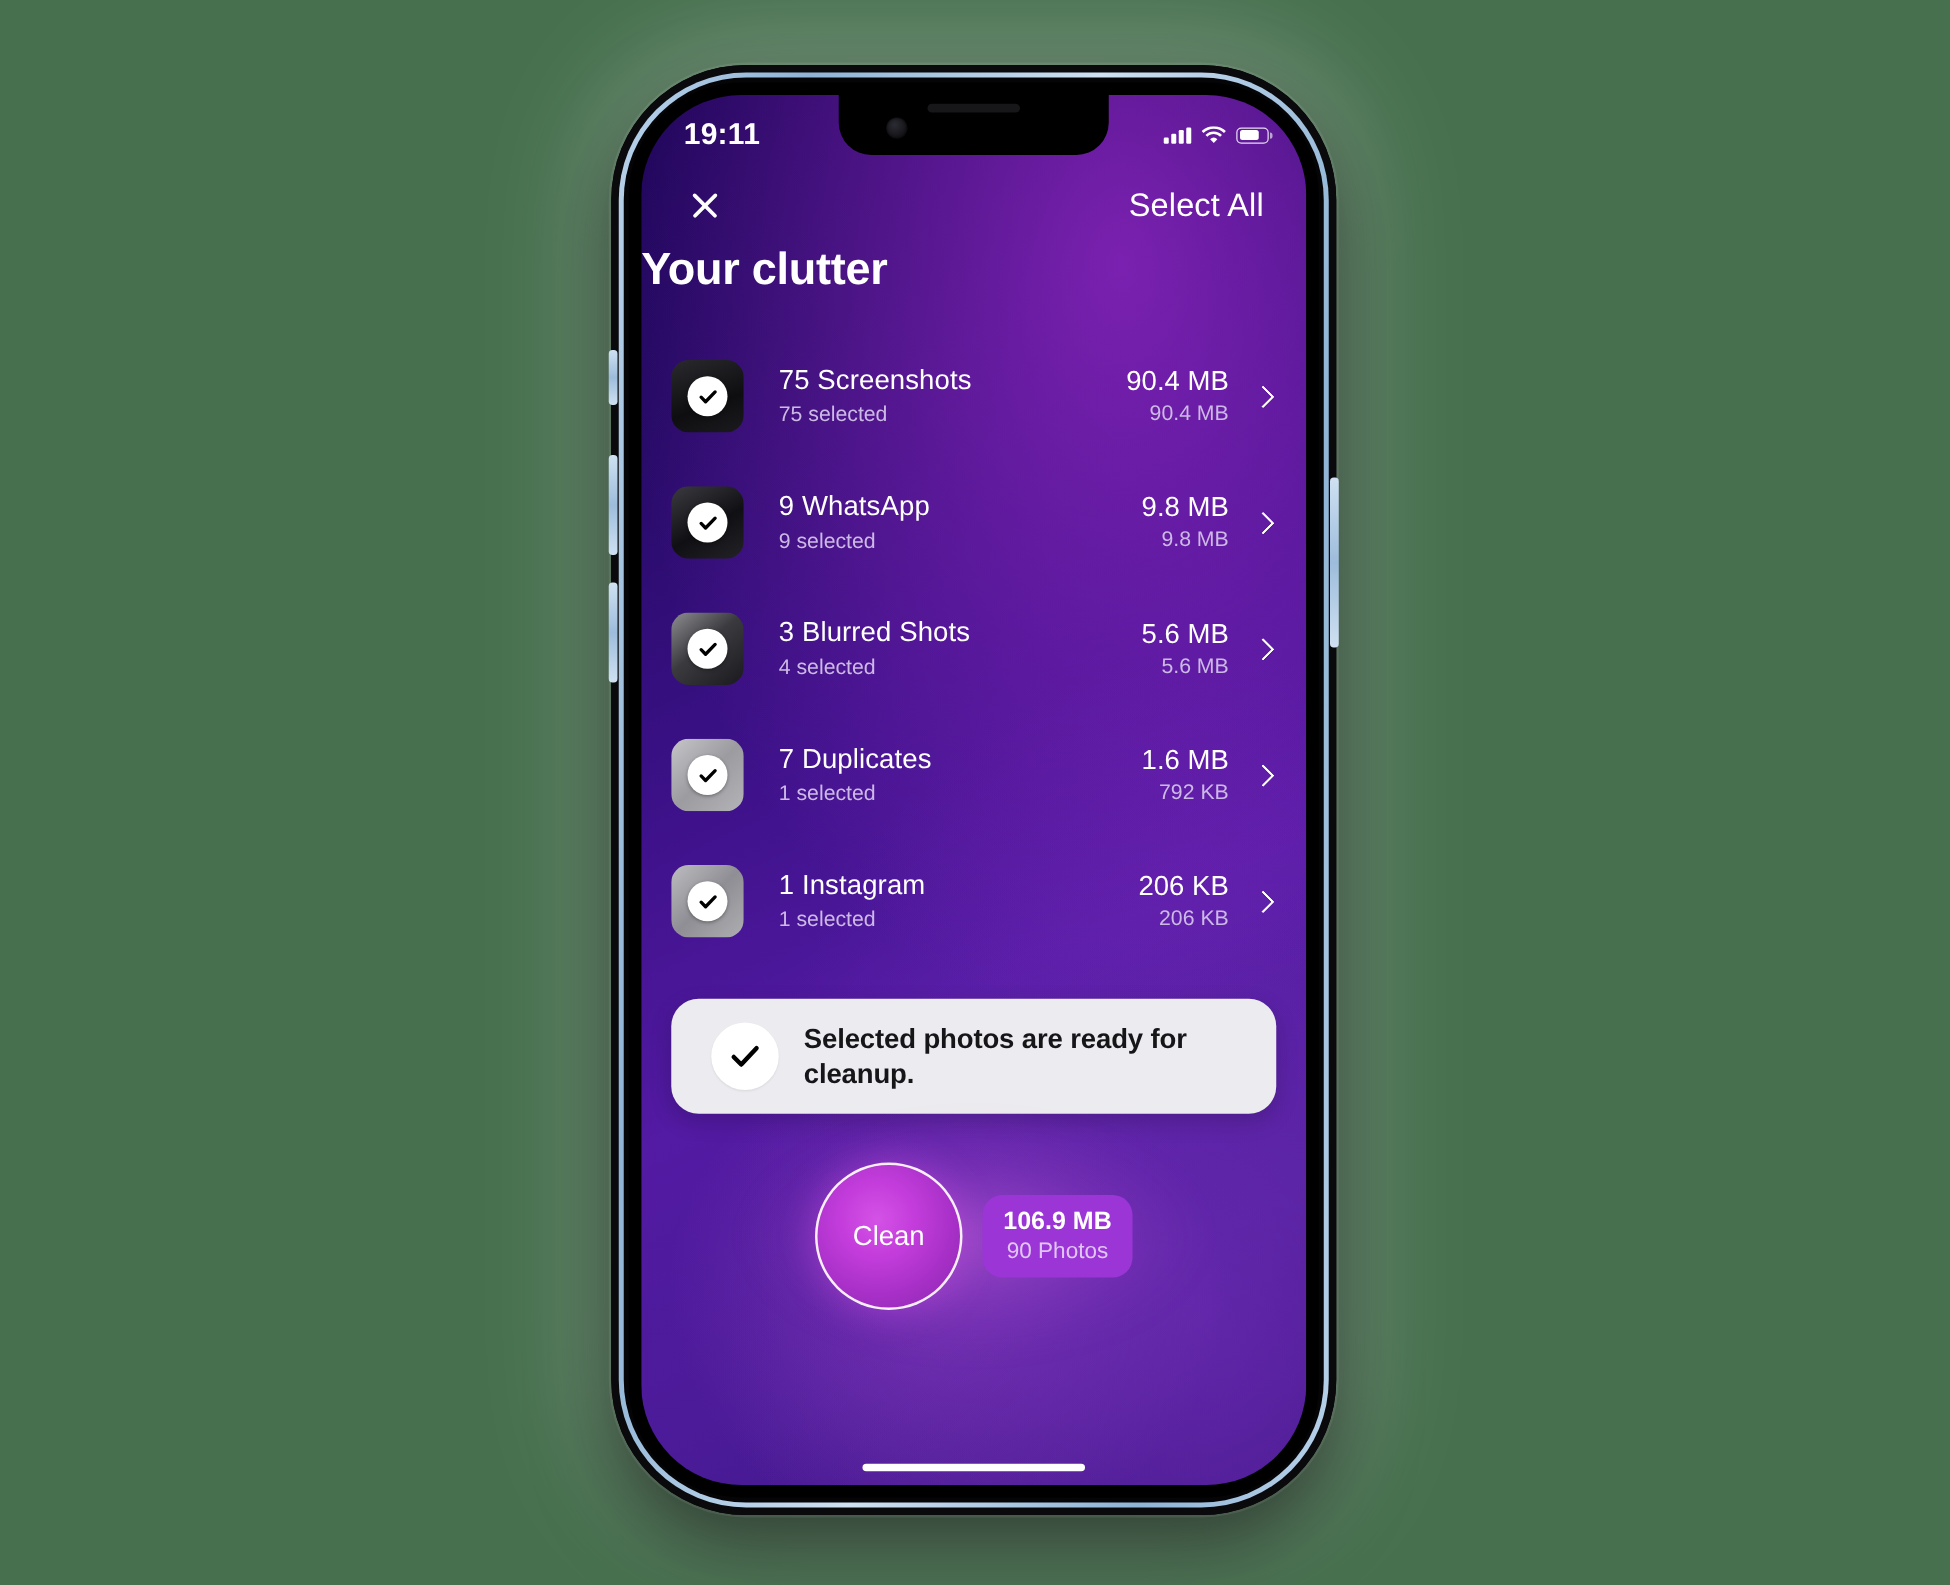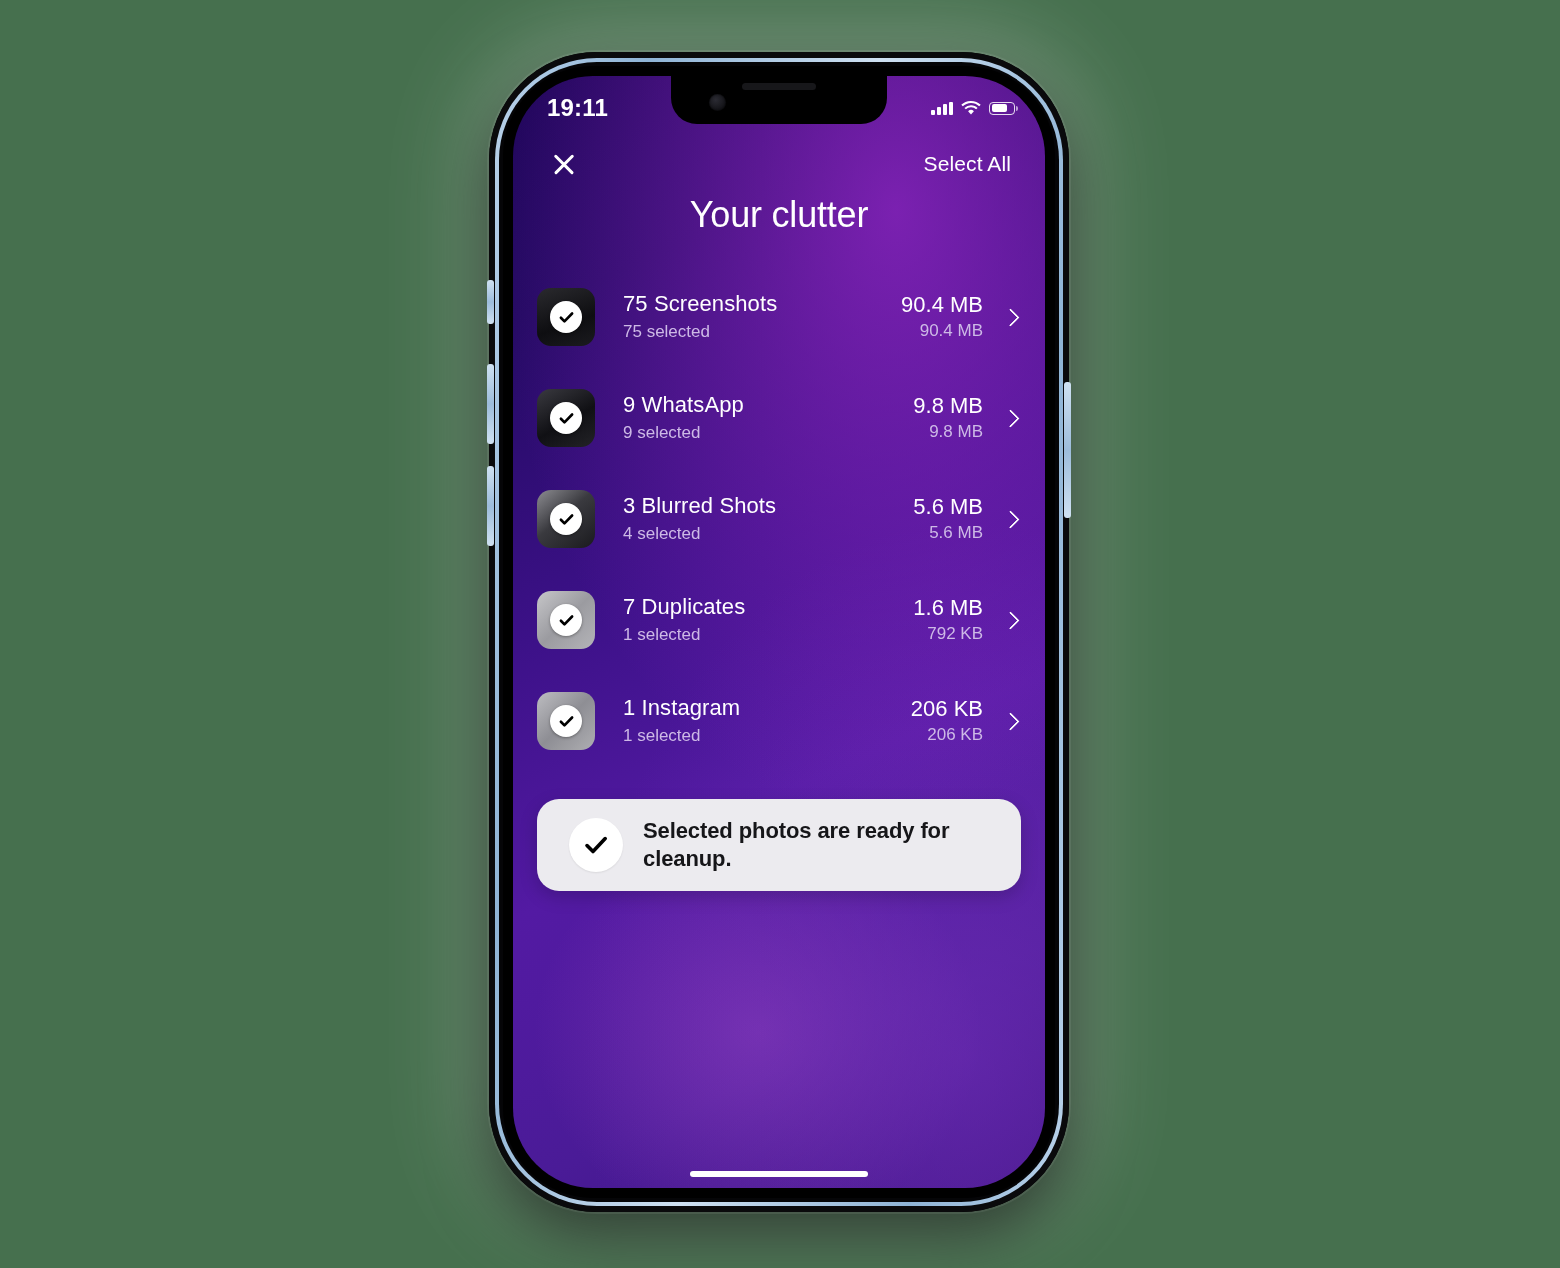--- a/index.html
+++ b/index.html
@@ -121,26 +121,26 @@
   }
   .close-x{
     width:34px; height:34px; position:relative; cursor:pointer;
   }
   .close-x::before, .close-x::after{
     content:""; position:absolute; left:4px; top:16px;
     width:26px; height:2.6px; background:#fff; border-radius:2px;
   }
   .close-x::before{ transform:rotate(45deg); }
   .close-x::after { transform:rotate(-45deg); }
-  .select-all{ color:#fff; font-size:21px; font-weight:400; letter-spacing:.1px; cursor:pointer; }
+  .select-all{ color:#fff; font-size:26px; font-weight:400; letter-spacing:.1px; cursor:pointer; }
 
   .page-title{
     position:absolute; top:118px; left:0; right:0;
-    text-align:center; color:#fff;
-    font-size:36px; font-weight:400; letter-spacing:-.2px;
+    color:#fff;
+    font-size:36px; font-weight:700; letter-spacing:-.2px;
     z-index:20;
   }
 
   
   .list{ position:absolute; top:198px; left:0; right:0; z-index:15; }
   .row{
     display:flex; align-items:center;
     height:86px; margin-bottom:15px;
     padding:0 26px 0 24px;
     cursor:pointer;
@@ -393,18 +393,26 @@
 
       <div class="banner">
         <div class="banner-check">
           <svg viewBox="0 0 28 28">
               <path d="M5 14.6l6 6 12.2-13" stroke="#000" stroke-width="3.6" fill="none" stroke-linecap="round" stroke-linejoin="round"></path>
             </svg>
         </div>
         <div class="banner-text">Selected photos are ready for cleanup.</div>
       </div>
 
+      <div class="clean-wrap">
+        <div class="glow"></div>
+        <div class="clean-btn">Clean</div>
+        <div class="clean-badge">
+          <div class="badge-main">106.9 MB</div>
+          <div class="badge-sub">90 Photos</div>
+        </div>
+      </div>
 
       <div class="home-ind"></div>
 
     </div>
   </div>
 </div>
 
 </body></html>

